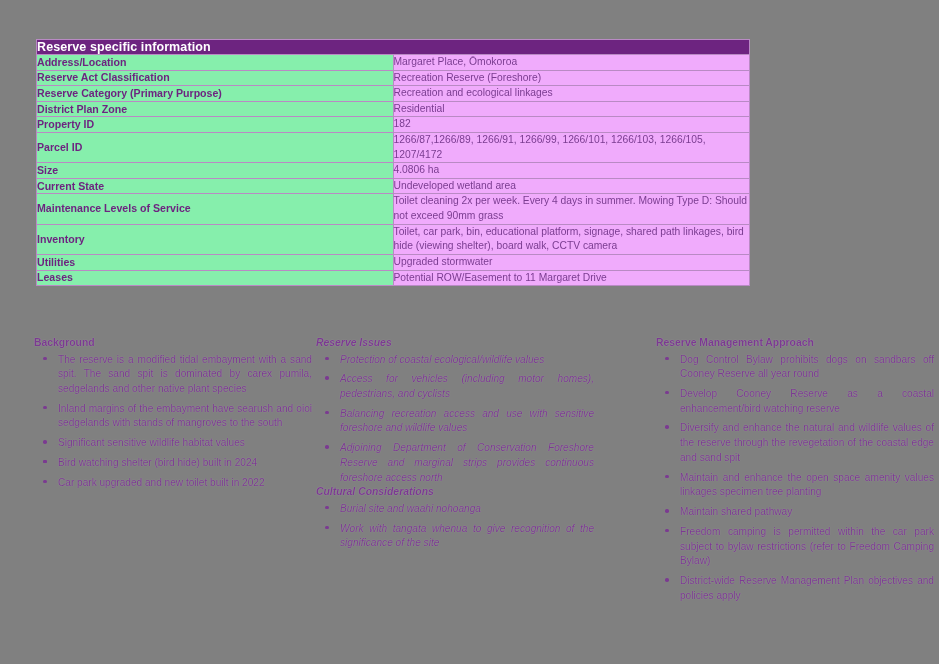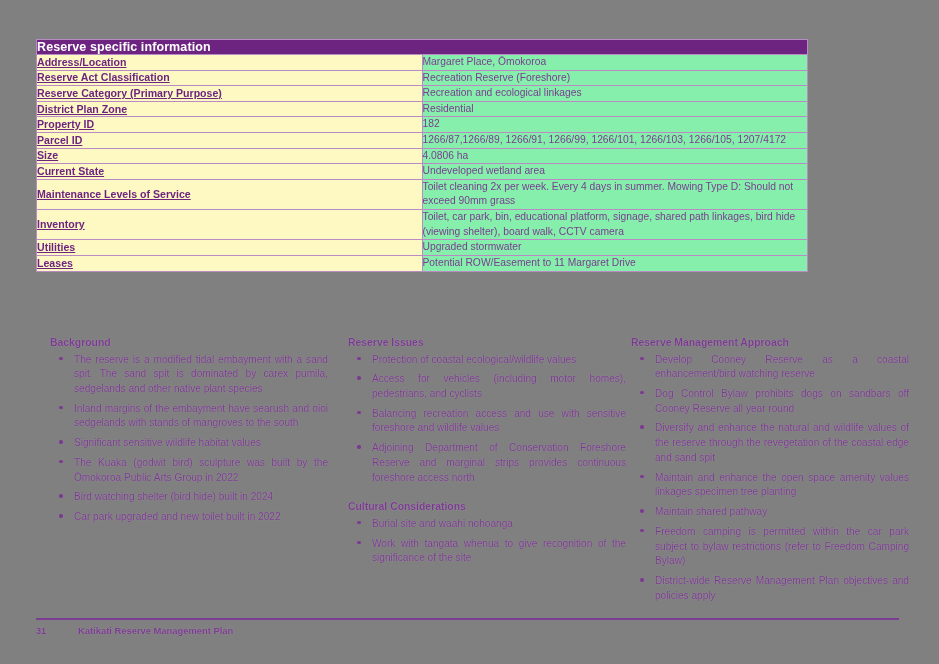--- a/index.html
+++ b/index.html
@@ -19,83 +19,82 @@
     left: 0; top: 0;
     width: 939px;
     height: 664px;
   }
 
   
   .info-table {
     position: absolute;
     left: 36px;
     top: 39px;
-    width: 772px;
+    width: 714px;
     border-collapse: collapse;
     table-layout: fixed;
   }
   .info-table td, .info-table th {
     border: 1px solid #b98ac4;
     padding: 0;
     vertical-align: middle;
   }
   .table-header-cell {
     background: #6d2480;
     color: #ffffff;
     font-size: 12.5px;
     font-weight: bold;
     letter-spacing: 0.1px;
     padding: 6px 8px 7px 8px;
     border: 1px solid #6d2480;
     text-align: left;
   }
   .row-label {
     width: 236px;
-    background: #fef9c3;
+    background: #86efac;
     color: #6d2480;
     font-size: 10.6px;
     font-weight: bold;
     padding: 6px 0 6px 9px;
     line-height: 1.25;
-    text-decoration: underline;
   }
   .row-value {
-    background: #86efac;
+    background: #f0abfc;
     color: #7a3c90;
     font-size: 10.3px;
     font-weight: normal;
     padding: 6px 0 6px 8px;
     line-height: 1.42;
   }
 
   
   .notes {
     position: absolute;
     left: 0;
     top: 336px;
     width: 939px;
     height: 255px;
   }
   .col {
     position: absolute;
     top: 0;
   }
-  .col-1 { left: 34px;  width: 278px; margin-left: 16px; }
-  .col-2 { left: 348px; width: 278px; }
-  .col-3 { left: 631px; width: 278px; }
+  .col-1 { left: 34px;  width: 278px; }
+  .col-2 { left: 316px; width: 278px; font-style: italic; }
+  .col-3 { left: 656px; width: 278px; }
 
   .col-heading {
     color: #7b3a91;
     font-size: 10.4px;
     font-weight: bold;
     margin: 0 0 3px 0;
     line-height: 1.3;
     text-shadow: 0 0 1px rgba(255,255,255,0.35);
   }
-  .col-heading.spaced { margin-top: 15px; }
+  .col-heading.spaced { }
 
   ul.bullets {
     list-style: none;
     margin: 0;
     padding: 0;
   }
   ul.bullets li {
     position: relative;
     color: #7b3a91;
     font-size: 10.1px;
@@ -210,21 +209,21 @@
   </table>
 
   <div class="notes">
 
     <div class="col col-1">
       <div class="col-heading">Background</div>
       <ul class="bullets">
         <li><span class="bullet-dot"></span><span>The reserve is a modified tidal embayment with a sand spit. The sand spit is dominated by carex pumila, sedgelands and other native plant species</span></li>
         <li><span class="bullet-dot"></span><span>Inland margins of the embayment have searush and oioi sedgelands with stands of mangroves to the south</span></li>
         <li><span class="bullet-dot"></span><span>Significant sensitive wildlife habitat values</span></li>
-        <li><span class="bullet-dot"></span><span>The Kuaka (godwit bird) sculpture was built by the Ōmokoroa Public Arts Group in 2022</span></li>
+        <li><span class="bullet-dot"></span></li>
         <li><span class="bullet-dot"></span><span>Bird watching shelter (bird hide) built in 2024</span></li>
         <li><span class="bullet-dot"></span><span>Car park upgraded and new toilet built in 2022</span></li>
       </ul>
     </div>
 
     <div class="col col-2">
       <div class="col-heading">Reserve Issues</div>
       <ul class="bullets">
         <li><span class="bullet-dot"></span><span>Protection of coastal ecological/wildlife values</span></li>
         <li><span class="bullet-dot"></span><span>Access for vehicles (including motor homes), pedestrians, and cyclists</span></li>
@@ -234,33 +233,26 @@
       <div class="col-heading spaced">Cultural Considerations</div>
       <ul class="bullets">
         <li><span class="bullet-dot"></span><span>Burial site and waahi nohoanga</span></li>
         <li><span class="bullet-dot"></span><span>Work with tangata whenua to give recognition of the significance of the site</span></li>
       </ul>
     </div>
 
     <div class="col col-3">
       <div class="col-heading">Reserve Management Approach</div>
       <ul class="bullets">
+        <li><span class="bullet-dot"></span><span>Dog Control Bylaw prohibits dogs on sandbars off Cooney Reserve all year round</span></li>
         <li><span class="bullet-dot"></span><span>Develop Cooney Reserve as a coastal enhancement/bird watching reserve</span></li>
-        <li><span class="bullet-dot"></span><span>Dog Control Bylaw prohibits dogs on sandbars off Cooney Reserve all year round</span></li>
         <li><span class="bullet-dot"></span><span>Diversify and enhance the natural and wildlife values of the reserve through the revegetation of the coastal edge and sand spit</span></li>
         <li><span class="bullet-dot"></span><span>Maintain and enhance the open space amenity values linkages specimen tree planting</span></li>
         <li><span class="bullet-dot"></span><span>Maintain shared pathway</span></li>
         <li><span class="bullet-dot"></span><span>Freedom camping is permitted within the car park subject to bylaw restrictions (refer to Freedom Camping Bylaw)</span></li>
         <li><span class="bullet-dot"></span><span>District-wide Reserve Management Plan objectives and policies apply</span></li>
       </ul>
     </div>
 
   </div>
 
-  <div class="footer">
-    <div class="footer-rule"></div>
-    <div class="footer-row">
-      <span class="footer-page-number">31</span>
-      <span class="footer-title">Katikati Reserve Management Plan</span>
-    </div>
-  </div>
 
 </div>
 
 </body></html>

